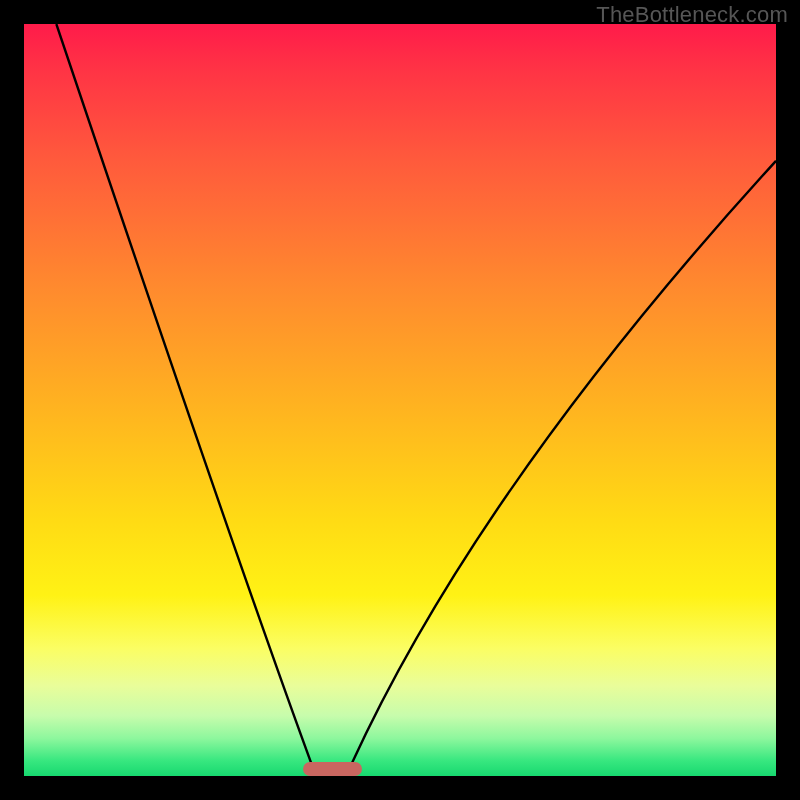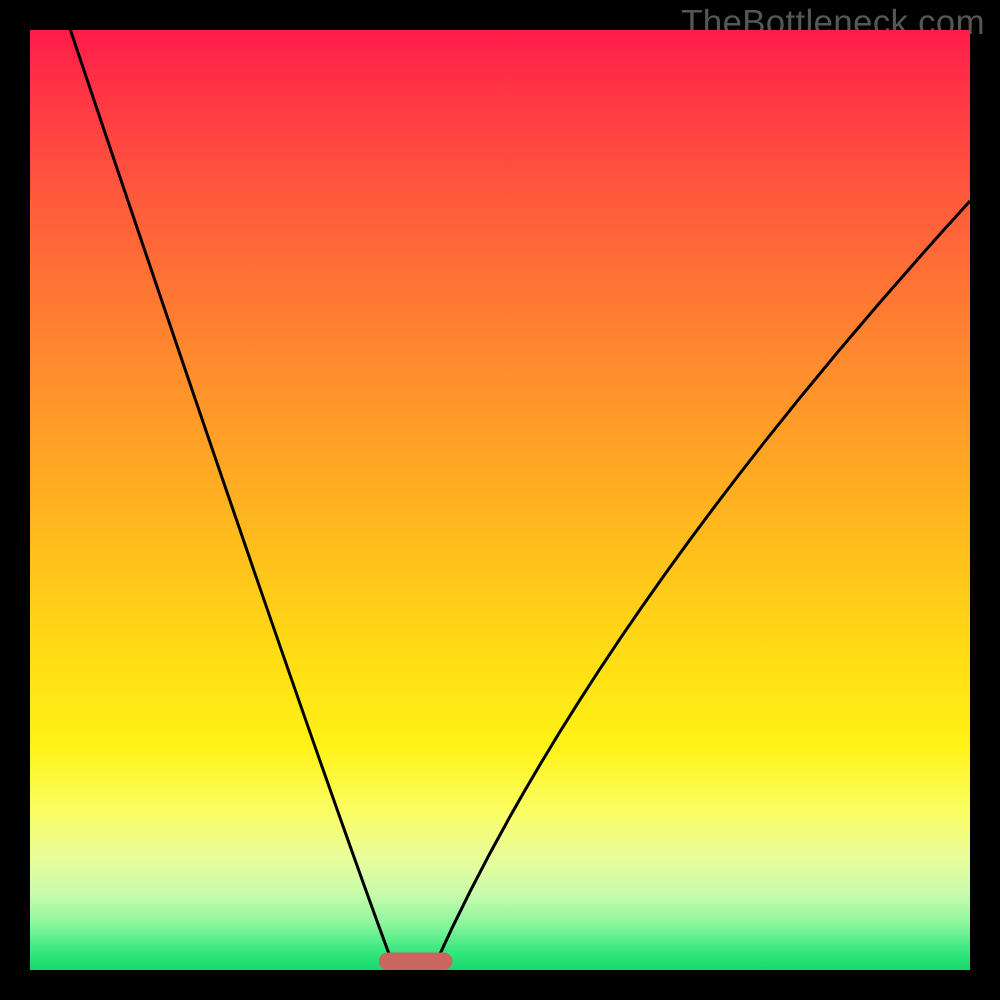--- a/index.html
+++ b/index.html
@@ -32,21 +32,21 @@
       #8df79d 95%,
       #37e77f 98%,
       #17d86f 100%
     );
   }
   .watermark {
     position: absolute;
     top: 2px;
     right: 12px;
     color: #565656;
-    font-size: 28px;
+    font-size: 22px;
     font-weight: 500;
     letter-spacing: 0.2px;
     user-select: none;
   }
   svg.curve {
     position: absolute;
     left: 0;
     top: 0;
   }
   .marker {

